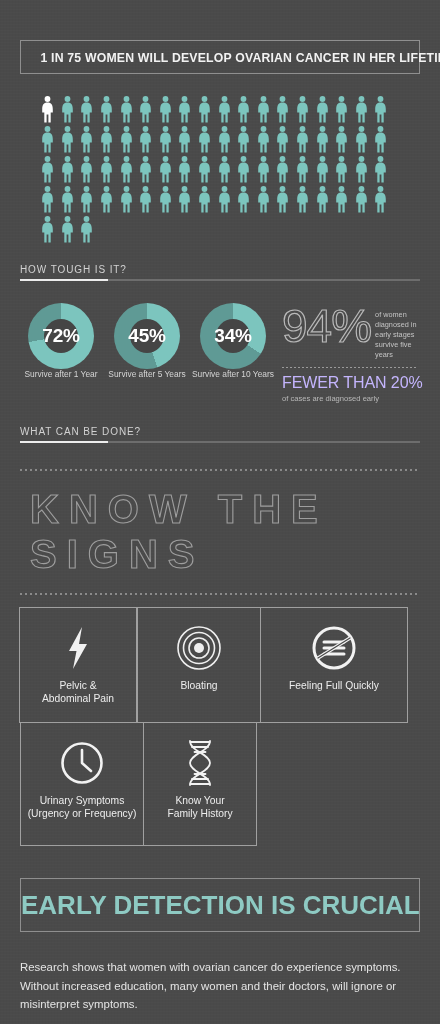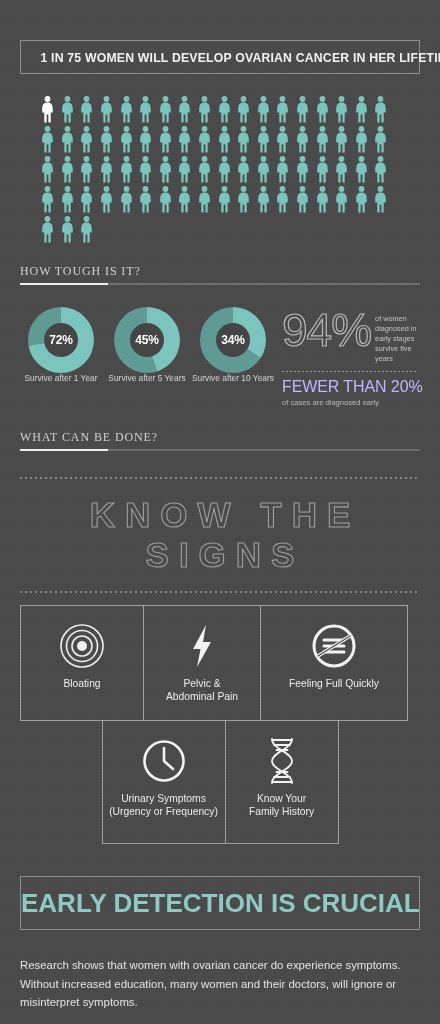--- a/index.html
+++ b/index.html
@@ -41,43 +41,43 @@
     display:flex;
     flex-wrap:wrap;
     width:440px;
   }
   .person{ width:19.6px; height:30px; position:relative; }
   .person svg{ display:block; width:13px; height:27px; margin:0 auto; }
 
   
   .sec{ padding:0 20px; margin-top:18px; }
   .sec-label{
-    font-size:12px; letter-spacing:.9px; color:#d2d2d2;
-    font-family:Liberation Serif, serif;
+    font-size:10px; letter-spacing:.9px; color:#d2d2d2;
+    font-family:Liberation Sans, sans-serif;
     margin-bottom:4px;
   }
   .sec-rule{ position:relative; height:2px; background:#6d6d6d; }
   .sec-rule i{ position:absolute; left:0; top:0; height:2px; width:88px; background:#ededed; }
 
   
   .stats{
     display:flex; align-items:flex-start;
     padding:0 16px 0 18px; margin-top:22px;
   }
   .donut-col{ width:86px; text-align:center; }
   .donut{ width:66px; height:66px; margin:0 auto; position:relative; border-radius:50%; }
   .donut .hole{
     position:absolute; left:50%; top:50%;
     width:34px; height:34px; margin:-17px 0 0 -17px;
     background:#454545; border-radius:50%;
     display:flex; align-items:center; justify-content:center;
   }
   .donut .hole span{
     font-family:"Liberation Sans Narrow","Liberation Sans",sans-serif;
-    font-weight:bold; font-size:12px; color:#ffffff; letter-spacing:-.2px;
+    font-weight:bold; font-size:19px; color:#ffffff; letter-spacing:-.2px;
   }
   .donut-cap{
     font-size:8.4px; color:#d5d5d5;
     font-family:"Liberation Sans Narrow","Liberation Sans",sans-serif;
     white-space:nowrap;
   }
 
   
   .bigstat{ margin-left:6px; width:136px; padding-top:2px; }
   .bigstat-top{ display:flex; align-items:flex-start; }
@@ -113,34 +113,34 @@
   }
 
   
   .signs-wrap{ padding:0 20px; margin-top:26px; }
   .dotline{
     height:2px;
     background-image:linear-gradient(to right,#8a8a8a 0 2px, transparent 2px 5px);
     background-size:5px 2px;
   }
   .signs{
-    text-align:center;
+    text-align:left;
     font-family:"Liberation Sans Narrow","Liberation Sans",sans-serif;
     font-weight:bold;
-    font-size:35px;
+    font-size:40px;
     letter-spacing:10px;
     padding:16px 0 16px 10px;
     color:transparent;
     -webkit-text-stroke:1.1px #9e9e9e;
   }
 
   
   .grid-wrap{ padding:0 20px; margin-top:12px; }
   .grid-row{ display:flex; }
-  .row2{ justify-content:center; }
+  .row2{ }
   .cell{
     border:1px solid #a0a0a0;
     display:flex; flex-direction:column;
     align-items:center; justify-content:flex-start;
     padding-top:16px;
     position:relative;
   }
   .r1 .cell{ height:116px; }
   .r2 .cell{ height:124px; margin-top:-1px; }
   .c-bloat{ width:124px; }
@@ -698,39 +698,39 @@
 <div class="signs-wrap">
   <div class="dotline"></div>
   <div class="signs">KNOW THE SIGNS</div>
   <div class="dotline"></div>
 </div>
 
 <div class="grid-wrap">
 
   <div class="grid-row r1">
 
+    <div class="cell c-pelvic">
+      <div class="ico">
+        <svg width="26" height="46" viewBox="0 0 26 46">
+          <path d="M17 2 L4 26 L11.5 26 L8 44 L22 19 L14 19 Z" fill="#f2f2f2"></path>
+        </svg>
+      </div>
+      <div class="cap"><span class="ml">Pelvic &amp;<br>Abdominal Pain</span></div>
+    </div>
+
     <div class="cell c-bloat">
       <div class="ico">
         <svg width="46" height="46" viewBox="0 0 46 46">
           <circle cx="23" cy="23" r="21" fill="none" stroke="#efefef" stroke-width="1.6"></circle>
           <circle cx="23" cy="23" r="15.5" fill="none" stroke="#efefef" stroke-width="1.6"></circle>
           <circle cx="23" cy="23" r="10" fill="none" stroke="#efefef" stroke-width="1.6"></circle>
           <circle cx="23" cy="23" r="5" fill="#efefef"></circle>
         </svg>
       </div>
       <div class="cap">Bloating</div>
-    </div>
-
-    <div class="cell c-pelvic">
-      <div class="ico">
-        <svg width="26" height="46" viewBox="0 0 26 46">
-          <path d="M17 2 L4 26 L11.5 26 L8 44 L22 19 L14 19 Z" fill="#f2f2f2"></path>
-        </svg>
-      </div>
-      <div class="cap"><span class="ml">Pelvic &amp;<br>Abdominal Pain</span></div>
     </div>
 
     <div class="cell c-full">
       <div class="ico">
         <svg width="46" height="46" viewBox="0 0 46 46">
           <circle cx="23" cy="23" r="20" fill="none" stroke="#f2f2f2" stroke-width="3"></circle>
           <path d="M13 17 h20 M13 23 h20 M13 29 h20" stroke="#f2f2f2" stroke-width="3" fill="none" stroke-linecap="round"></path>
           <path d="M7 33 L39 13" stroke="#f2f2f2" stroke-width="3.4" stroke-linecap="round"></path>
           <path d="M7 33 L39 13" stroke="#4a4a4a" stroke-width="1.2" stroke-linecap="round"></path>
         </svg>

